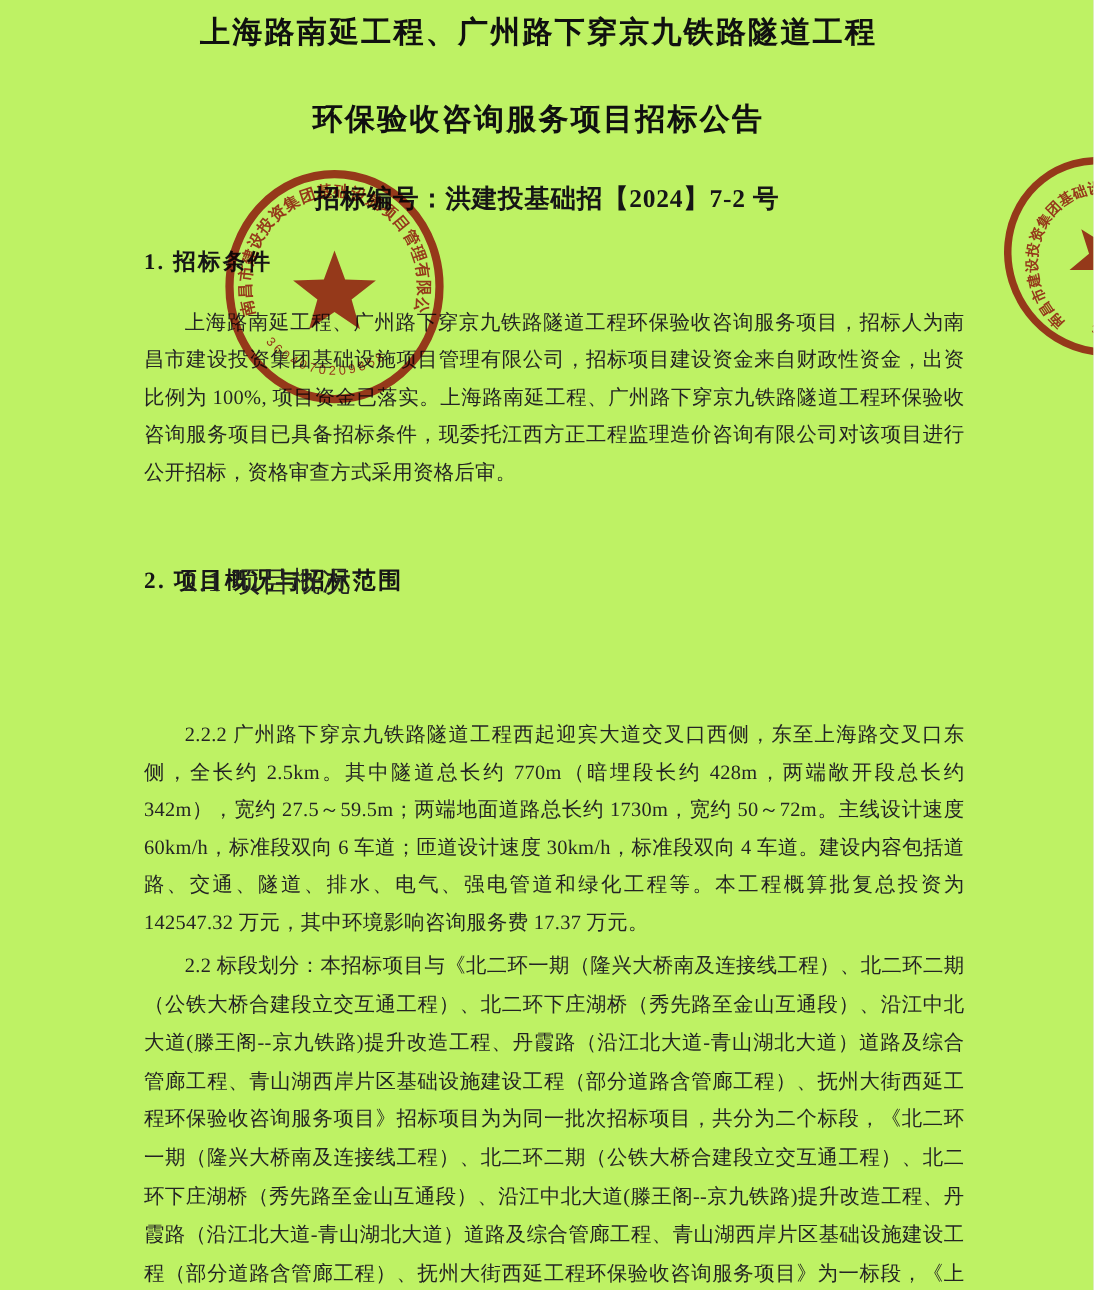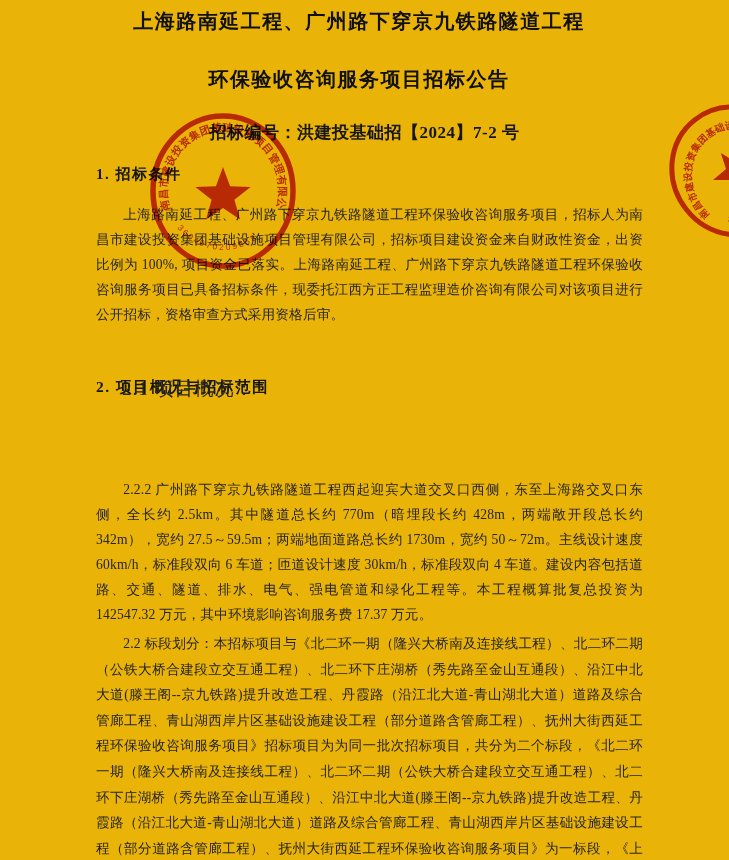--- a/index.html
+++ b/index.html
@@ -1,18 +1,18 @@
 <!DOCTYPE html>
 <html><head>
 <meta charset="utf-8">
 <style>
   html,body { margin:0; padding:0; background:#e8e8e8; }
   .page {
     position:relative; width:729px; height:860px; margin:0 auto;
-    background:#eab308; overflow:hidden;
+    background:#bef264; overflow:hidden;
     font-family:"Liberation Serif", serif; color:#242424;
   }
   .abs { position:absolute; }
   .doc-title {
     left:0; width:718px; text-align:center;
     font-family:"Liberation Sans", sans-serif;
     font-weight:700; font-size:20px; letter-spacing:1.5px; color:#101010;
   }
   #title-line-1 { top:8px; }
   #title-line-2 { top:66px;font-family:Liberation Mono, monospace; }

